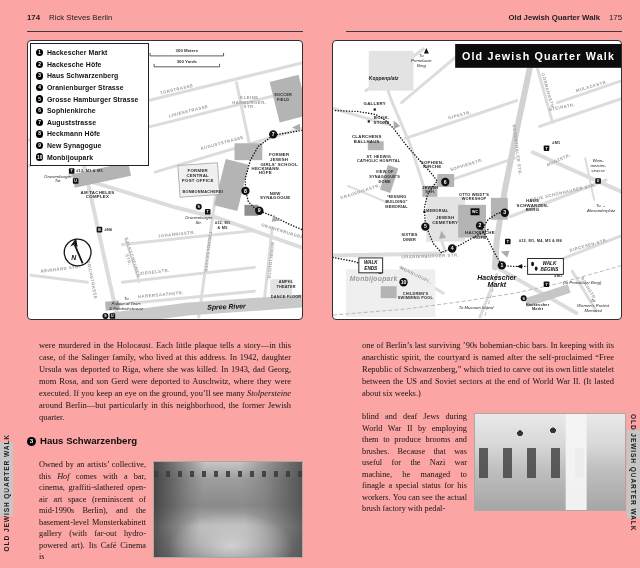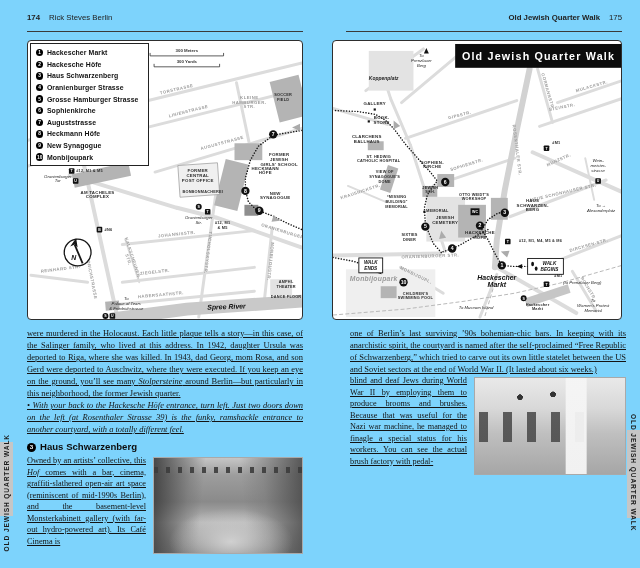--- a/index.html
+++ b/index.html
@@ -1,16 +1,16 @@
 <!DOCTYPE html>
 <html><head>
 <meta charset="utf-8">
 <style>
   html,body{margin:0;padding:0;background:#fff;}
-  .spread{position:relative;width:640px;height:568px;background:#7dd3fc;overflow:hidden;
+  .spread{position:relative;width:640px;height:568px;background:#fca5a5;overflow:hidden;
           font-family:"Liberation Serif",serif;color:#161616;}
 
   
   .pg-header{position:absolute;top:13px;height:19px;border-bottom:1.2px solid #3a3a3a;
              font-family:"Liberation Sans",sans-serif;font-size:7.8px;color:#222;box-sizing:border-box;}
   .h-left{left:27px;width:276px;}
   .h-right{left:346px;width:276px;text-align:right;}
   .h-left .pg-num{font-weight:700;margin-right:9px;}
   .h-right .pg-num{margin-left:9px;}
   .h-right .h-title{font-weight:700;}
@@ -26,21 +26,21 @@
   .legend{position:absolute;left:2px;top:2px;width:119px;background:#fff;border:1px solid #222;
           padding:3px 2px 2px 5px;box-sizing:border-box;font-family:"Liberation Sans",sans-serif;}
   .lg-item{display:flex;align-items:center;height:11.6px;font-size:6.9px;font-weight:600;color:#111;letter-spacing:.1px;white-space:nowrap;}
   .lg-num{flex:0 0 auto;width:7.4px;height:7.4px;border-radius:50%;background:#000;color:#fff;
           font-size:4.8px;font-weight:700;display:flex;align-items:center;justify-content:center;margin-right:3.5px;}
 
   
   .body-col{position:absolute;top:327px;font-size:8.45px;line-height:12px;text-align:justify;color:#141414;}
   .bc-left{left:27px;width:276px;}
   .bc-right{left:350px;width:276px;}
-  .body-col p{margin:0;text-decoration:underline;}
+  .body-col p{margin:12px;}
   .it{font-style:italic;}
   .bd{font-weight:700;}
   .indent{text-indent:13px;}
   .clear{clear:both;}
   .sec-head{margin-top:6px;margin-bottom:2px;font-family:"Liberation Sans",sans-serif;font-weight:700;
             font-size:9.6px;color:#0d0d0d;display:flex;align-items:center;text-align:left;}
   .sec-badge{width:9px;height:9px;border-radius:50%;background:#000;color:#fff;font-size:6.2px;
              display:flex;align-items:center;justify-content:center;margin-right:4px;flex:0 0 auto;}
   .sec-p{font-size:8.25px;line-height:11.5px;}
   .photo{float:right;border:1px solid #a9a9a9;box-sizing:border-box;margin:2px 0 2px 7px;}
@@ -361,21 +361,20 @@
           <ellipse cx="191.6" cy="229.2" rx="1.4" ry="2.2" fill="#111"></ellipse>
           <text text-anchor="middle" class="ml-box"><tspan x="205" y="225.9">WALK</tspan><tspan x="205" y="231.3">BEGINS</tspan></text>
           <rect x="110" y="3" width="168" height="24" fill="#0c0c0c"></rect>
           <text x="194" y="18.9" text-anchor="middle" class="ml-banner">Old Jewish Quarter Walk</text>
         </g>
       </svg>
   </div>
 
   <div class="body-col bc-left">
     <p id="l-para1"><span>were murdered in the Holocaust. Each little plaque tells a story—in this case, of the Salinger family, who lived at this address. In 1942, daughter Ursula was deported to Riga, where she was killed. In 1943, dad Georg, mom Rosa, and son Gerd were deported to Auschwitz, where they were executed. If you keep an eye on the ground, you’ll see many </span><span class="it">Stolpersteine</span><span> around Berlin—but particularly in this neighborhood, the former Jewish quarter.</span></p>
-    <p id="l-bullet"><span class="it">• With your back to the Hackesche Höfe entrance, turn left. Just two doors down on the left (at Rosenthaler Strasse 39) is the funky, ramshackle entrance to another courtyard, with a totally different feel.</span></p>
     <div class="sec-head">
       <span class="sec-badge">3</span>
       <span>Haus Schwarzenberg</span>
     </div>
     <div class="sec-flow">
       <div class="photo photo-alley"></div>
       <p class="sec-p" id="l-sec"><span>Owned by an artists’ collective, this </span><span class="it">Hof</span><span> comes with a bar, cinema, graffiti-slathered open-air art space (reminiscent of mid-1990s Berlin), and the basement-level Monsterkabinett gallery (with far-out hydro-powered art). Its Café Cinema is</span></p>
     </div>
   </div>
 

